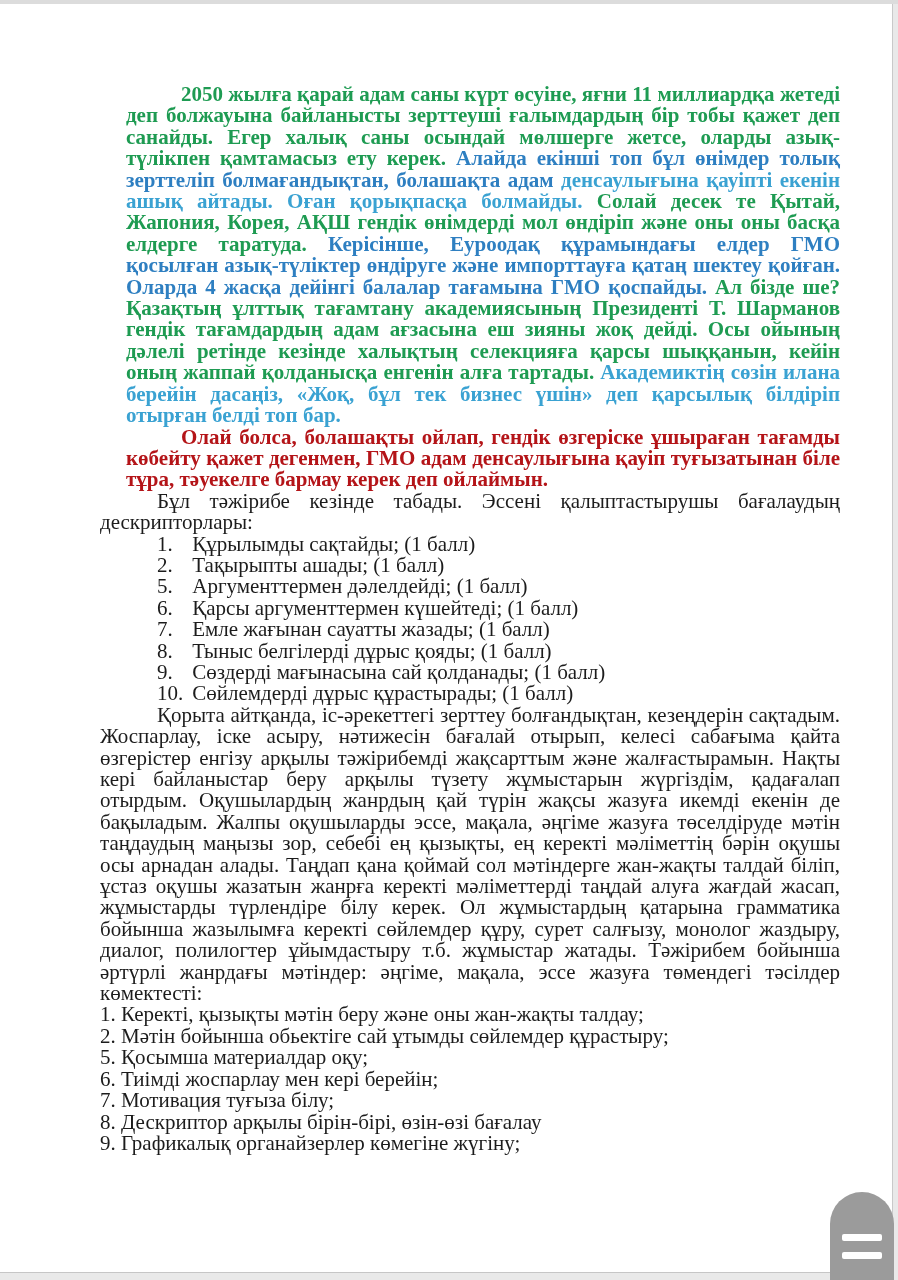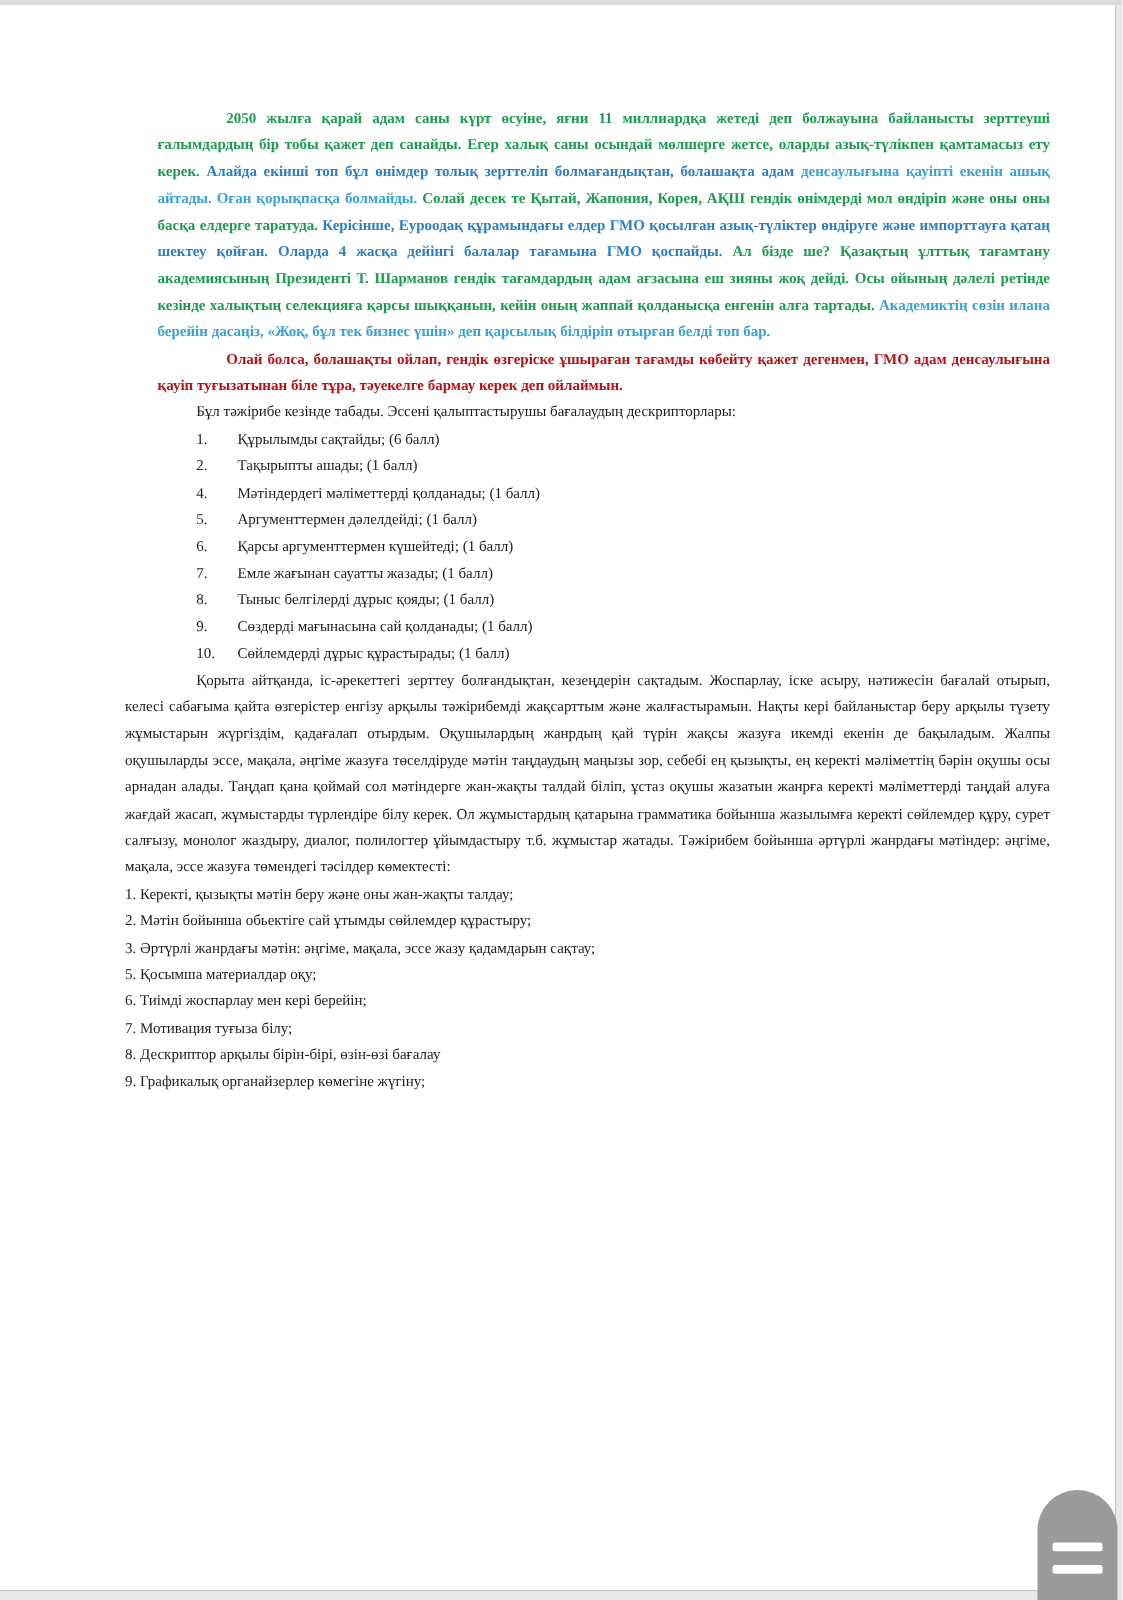--- a/index.html
+++ b/index.html
@@ -12,21 +12,21 @@
   .paper{
     position:absolute;left:0;top:4px;width:893px;height:1269px;
     background:var(--paper,#fff);
     border-right:1px solid #c9c9c9;
     border-bottom:1px solid #c6c6c6;
     box-sizing:border-box;
   }
   .content{
     position:absolute;left:100px;top:80px;width:740px;
     color:var(--text,#1c1c1c);
-    font-size:12px;line-height:21.4px;
+    font-size:21px;line-height:21.4px;
   }
   .colored-block{
     margin-left:26px;width:714px;
     font-weight:bold;
     text-align:justify;
     text-indent:55px;
   }
   .colored-block p{margin:0;}
   .red-para{color:var(--red,#b41418);}
   .black-intro{
@@ -69,37 +69,35 @@
   <div class="content">
 
     <div class="colored-block">
       <p><span style="color: rgb(30, 155, 82);">2050 жылға қарай адам саны күрт өсуіне, яғни 11 миллиардқа жетеді деп болжауына байланысты зерттеуші ғалымдардың бір тобы қажет деп санайды. Егер халық саны осындай мөлшерге жетсе, оларды азық-түлікпен қамтамасыз ету керек. </span><span style="color: rgb(46, 127, 193);">Алайда екінші топ бұл өнімдер толық зерттеліп болмағандықтан, болашақта адам </span><span style="color: rgb(58, 162, 210);">денсаулығына қауіпті екенін ашық айтады. Оған қорықпасқа болмайды. </span><span style="color: rgb(30, 155, 82);">Солай десек те Қытай, Жапония, Корея, АҚШ гендік өнімдерді мол өндіріп және оны оны басқа елдерге таратуда. </span><span style="color: rgb(46, 127, 193);">Керісінше, Еуроодақ құрамындағы елдер ГМО қосылған азық-түліктер өндіруге және импорттауға қатаң шектеу қойған. Оларда 4 жасқа дейінгі балалар тағамына ГМО қоспайды. </span><span style="color: rgb(30, 155, 82);"> Ал бізде ше? Қазақтың ұлттық тағамтану академиясының Президенті Т. Шарманов гендік тағамдардың адам ағзасына еш зияны жоқ дейді. Осы ойының дәлелі ретінде кезінде халықтың селекцияға қарсы шыққанын, кейін оның жаппай қолданысқа енгенін алға тартады. </span><span style="color: rgb(58, 162, 210);">Академиктің сөзін илана берейін дасаңіз, «Жоқ, бұл тек бизнес үшін» деп қарсылық білдіріп отырған белді топ  бар. </span></p>
       <p class="red-para">Олай болса, болашақты ойлап, гендік өзгеріске ұшыраған тағамды көбейту қажет дегенмен, ГМО адам денсаулығына қауіп туғызатынан біле тұра, тәуекелге бармау керек деп ойлаймын.</p>
     </div>
 
     <p class="black-intro">Бұл тәжірибе кезінде табады. Эссені қалыптастырушы бағалаудың дескрипторлары:</p>
 
     <div class="descriptor-list">
-        <div class="li-row"><span class="li-num">1.</span><span> Құрылымды сақтайды; (6 балл)</span></div>
+        <div class="li-row"><span class="li-num">1.</span><span> Құрылымды сақтайды; (1 балл)</span></div>
         <div class="li-row"><span class="li-num">2.</span><span> Тақырыпты ашады; (1 балл)</span></div>
-        <div class="li-row"><span class="li-num">4.</span><span> Мәтіндердегі мәліметтерді қолданады; (1 балл)</span></div>
         <div class="li-row"><span class="li-num">5.</span><span> Аргументтермен дәлелдейді; (1 балл)</span></div>
         <div class="li-row"><span class="li-num">6.</span><span> Қарсы аргументтермен күшейтеді; (1 балл)</span></div>
         <div class="li-row"><span class="li-num">7.</span><span> Емле жағынан сауатты жазады; (1 балл)</span></div>
         <div class="li-row"><span class="li-num">8.</span><span> Тыныс белгілерді дұрыс қояды; (1 балл)</span></div>
         <div class="li-row"><span class="li-num">9.</span><span> Сөздерді мағынасына сай қолданады; (1 балл)</span></div>
         <div class="li-row"><span class="li-num">10.</span><span> Сөйлемдерді дұрыс құрастырады; (1 балл)</span></div>
       </div>
 
     <p class="body-para">Қорыта айтқанда, іс-әрекеттегі зерттеу болғандықтан, кезеңдерін сақтадым. Жоспарлау, іске асыру, нәтижесін бағалай отырып, келесі сабағыма қайта өзгерістер енгізу арқылы тәжірибемді жақсарттым және жалғастырамын.  Нақты кері байланыстар беру арқылы түзету жұмыстарын жүргіздім, қадағалап отырдым. Оқушылардың жанрдың қай түрін жақсы жазуға икемді екенін де бақыладым. Жалпы оқушыларды эссе, мақала, әңгіме жазуға төселдіруде мәтін таңдаудың маңызы зор, себебі ең қызықты, ең керекті мәліметтің бәрін оқушы осы арнадан алады. Таңдап қана қоймай сол мәтіндерге жан-жақты талдай біліп, ұстаз  оқушы жазатын жанрға керекті мәліметтерді таңдай алуға жағдай жасап, жұмыстарды түрлендіре білу керек. Ол жұмыстардың қатарына  грамматика бойынша жазылымға керекті сөйлемдер құру, сурет салғызу, монолог жаздыру, диалог, полилогтер ұйымдастыру т.б. жұмыстар жатады. Тәжірибем бойынша әртүрлі жанрдағы мәтіндер: әңгіме, мақала, эссе  жазуға төмендегі тәсілдер көмектесті:</p>
 
     <div class="methods-list">
         <div class="li-row"><span class="li-num">1.</span><span> Керекті, қызықты мәтін беру және оны жан-жақты талдау;</span></div>
         <div class="li-row"><span class="li-num">2.</span><span> Мәтін бойынша обьектіге сай ұтымды сөйлемдер құрастыру;</span></div>
-        <div class="li-row"><span class="li-num">3.</span><span> Әртүрлі жанрдағы мәтін: әңгіме, мақала, эссе жазу қадамдарын сақтау;</span></div>
         <div class="li-row"><span class="li-num">5.</span><span> Қосымша материалдар оқу;</span></div>
         <div class="li-row"><span class="li-num">6.</span><span> Тиімді жоспарлау мен  кері берейін;</span></div>
         <div class="li-row"><span class="li-num">7.</span><span> Мотивация туғыза білу;</span></div>
         <div class="li-row"><span class="li-num">8.</span><span> Дескриптор арқылы бірін-бірі, өзін-өзі бағалау</span></div>
         <div class="li-row"><span class="li-num">9.</span><span> Графикалық органайзерлер көмегіне жүгіну;</span></div>
       </div>
 
   </div>
 </div>
 

